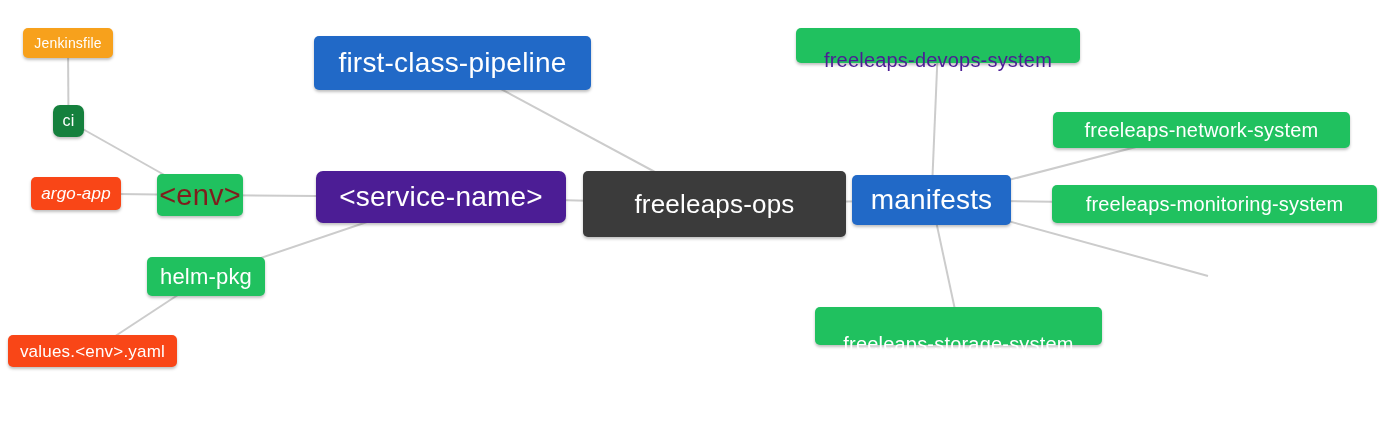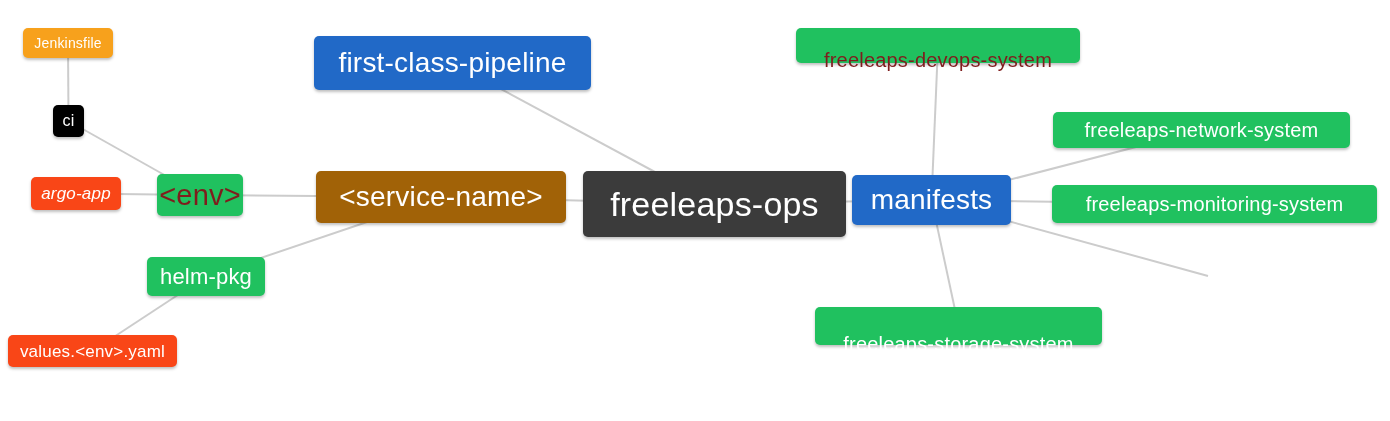--- a/index.html
+++ b/index.html
@@ -49,49 +49,49 @@
       <line x1="714.5" y1="204" x2="931.5" y2="200" stroke="#cccccc" stroke-width="2"></line>
       <line x1="931.5" y1="200" x2="938" y2="45.5" stroke="#cccccc" stroke-width="2"></line>
       <line x1="931.5" y1="200" x2="1201.5" y2="130" stroke="#cccccc" stroke-width="2"></line>
       <line x1="931.5" y1="200" x2="1214.5" y2="204" stroke="#cccccc" stroke-width="2"></line>
       <line x1="931.5" y1="200" x2="1208" y2="276" stroke="#cccccc" stroke-width="2"></line>
       <line x1="931.5" y1="200" x2="958.5" y2="326" stroke="#cccccc" stroke-width="2"></line>
     </svg>
 <div class="node" style="left: 23px; top: 28px; width: 90px; height: 30px; background: rgb(247, 161, 28);">
       <span style="font-size: 14px; color: rgb(255, 255, 255);">Jenkinsfile</span>
     </div>
-    <div class="node" style="left: 53px; top: 105px; width: 31px; height: 32px; background: #000000;">
+    <div class="node" style="left: 53px; top: 105px; width: 31px; height: 32px; background: #15803d; border-radius: 7px;">
       <span style="font-size: 16px; color: rgb(255, 255, 255);">ci</span>
     </div>
     <div class="node" style="left: 31px; top: 177px; width: 90px; height: 33px; background: rgb(249, 70, 23); font-style: italic;">
       <span style="font-size: 17px; color: rgb(255, 255, 255);">argo-app</span>
     </div>
     <div class="node" style="left: 157px; top: 174px; width: 86px; height: 42px; background: rgb(32, 193, 95);">
       <span style="font-size: 29px; color: #7f1d1d;">&lt;env&gt;</span>
     </div>
     <div class="node" style="left: 147px; top: 257px; width: 118px; height: 39px; background: rgb(32, 193, 95);">
       <span style="font-size: 22px; color: rgb(255, 255, 255);">helm-pkg</span>
     </div>
     <div class="node" style="left: 8px; top: 335px; width: 169px; height: 32px; background: rgb(249, 70, 23);">
       <span style="font-size: 17px; color: rgb(255, 255, 255);">values.&lt;env&gt;.yaml</span>
     </div>
     <div class="node" style="left: 314px; top: 36px; width: 277px; height: 54px; background: rgb(33, 105, 199);">
       <span style="font-size: 28px; color: rgb(255, 255, 255);">first-class-pipeline</span>
     </div>
-    <div class="node" style="left: 316px; top: 171px; width: 250px; height: 52px; background: #a16207;">
+    <div class="node" style="left: 316px; top: 171px; width: 250px; height: 52px; background: #4c1d95; border-radius: 7px;">
       <span style="font-size: 28px; color: rgb(255, 255, 255);">&lt;service-name&gt;</span>
     </div>
     <div class="node" style="left: 583px; top: 171px; width: 263px; height: 66px; background: rgb(59, 59, 59);">
-      <span style="font-size: 34px; color: rgb(255, 255, 255);">freeleaps-ops</span>
+      <span style="font-size: 26px; color: rgb(255, 255, 255);">freeleaps-ops</span>
     </div>
     <div class="node" style="left: 852px; top: 175px; width: 159px; height: 50px; background: rgb(33, 105, 199);">
       <span style="font-size: 28px; color: rgb(255, 255, 255);">manifests</span>
     </div>
     <div class="node" style="left: 796px; top: 28px; width: 284px; height: 35px; background: rgb(32, 193, 95);">
-      <span style="font-size: 20px; color: #7f1d1d; margin-top: 28px;">freeleaps-devops-system</span>
+      <span style="font-size: 20px; color: #4c1d95; margin-top: 28px;">freeleaps-devops-system</span>
     </div>
     <div class="node" style="left: 1053px; top: 112px; width: 297px; height: 36px; background: rgb(32, 193, 95);">
       <span style="font-size: 20px; color: rgb(255, 255, 255);">freeleaps-network-system</span>
     </div>
     <div class="node" style="left: 1052px; top: 185px; width: 325px; height: 38px; background: rgb(32, 193, 95);">
       <span style="font-size: 20px; color: rgb(255, 255, 255);">freeleaps-monitoring-system</span>
     </div>
     <div class="node" style="left: 815px; top: 307px; width: 287px; height: 38px; background: rgb(32, 193, 95);">
       <span style="font-size: 20px; color: rgb(255, 255, 255); margin-top: 36px;">freeleaps-storage-system</span>
     </div>

